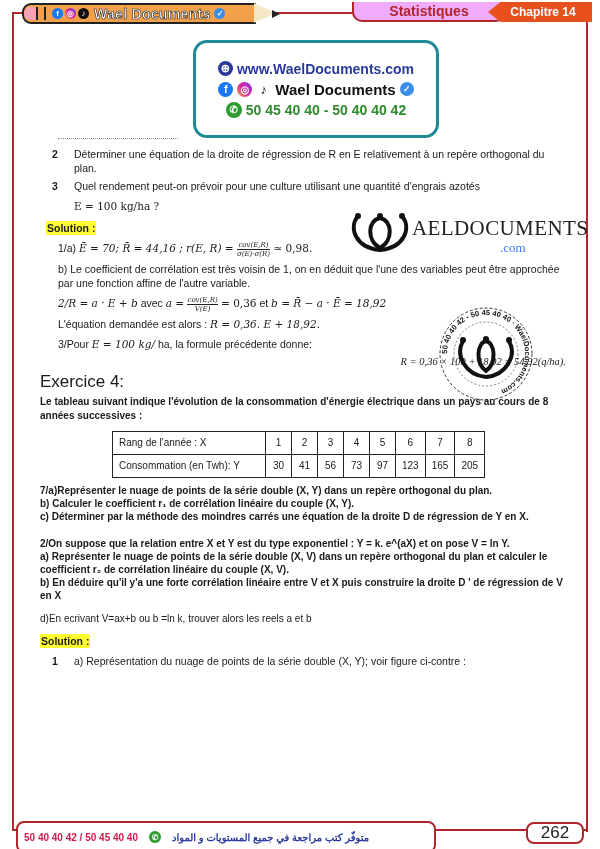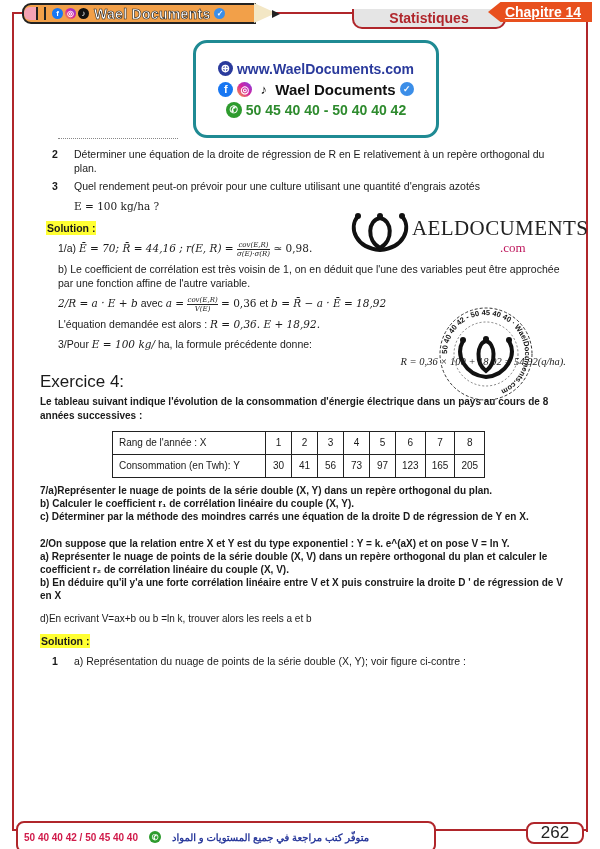--- a/index.html
+++ b/index.html
@@ -9,22 +9,22 @@
   .frame-right { position:absolute; right:12px; top:22px; width:2px; height:810px; background:#b0262b; }
   .pencil { position:absolute; left:22px; top:3px; width:230px; height:17px; background:#f2a049; border:2px solid #222; border-radius:9px 0 0 9px; display:flex; align-items:center; }
   .pencil .eraser { width:12px; height:13px; background:#f4a2b4; border-radius:6px 0 0 6px; border-right:2px solid #222; }
   .pencil .band { width:4px; height:13px; border-right:2px solid #222; margin-left:2px; }
   .pencil .tip { position:absolute; right:-22px; top:-2px; width:0; height:0; border-top:10px solid transparent; border-bottom:10px solid transparent; border-left:22px solid #f3e7c5; }
   .pencil .lead { position:absolute; right:-26px; top:5px; width:0; height:0; border-top:4px solid transparent; border-bottom:4px solid transparent; border-left:8px solid #222; }
   .pencil .social { display:flex; gap:2px; margin-left:6px; }
   .ico { width:11px; height:11px; border-radius:50%; display:inline-flex; align-items:center; justify-content:center; color:#fff; font-size:8px; font-weight:bold; }
   .pencil .brand { font-weight:bold; color:#fff; font-size:14px; margin-left:5px; -webkit-text-stroke:0.6px #222; letter-spacing:0.3px; }
   .pencil .verified { margin-left:4px; }
-  .tab-stat { position:absolute; left:352px; top:9px; width:150px; height:18px; border:2px solid #b0262b; border-top:none; border-radius:0 0 10px 10px; background:#e5e5e5; text-align:center; font-weight:bold; color:#b0262b; font-size:14px; line-height:18px; }
-  .tab-chap { position:absolute; left:488px; top:2px; width:104px; height:20px; background:#e8501e; color:#fff; font-weight:bold; font-size:14px; line-height:20px; text-align:center; clip-path:polygon(12% 0,100% 0,100% 100%,12% 100%,0 50%); padding-left:6px; box-sizing:border-box;text-decoration:underline; }
+  .tab-stat { position:absolute; left:352px; top:2px; width:150px; height:18px; border:2px solid #b0262b; border-top:none; border-radius:0 0 10px 10px; background:#f0abfc; text-align:center; font-weight:bold; color:#b0262b; font-size:14px; line-height:18px; }
+  .tab-chap { position:absolute; left:488px; top:2px; width:104px; height:20px; background:#e8501e; color:#fff; font-weight:bold; font-size:12px; line-height:20px; text-align:center; clip-path:polygon(12% 0,100% 0,100% 100%,12% 100%,0 50%); padding-left:6px; box-sizing:border-box; }
   .promo { position:absolute; left:193px; top:40px; width:240px; height:92px; border:3px solid #1f8a93; border-radius:14px; background:#fff; display:flex; flex-direction:column; align-items:center; justify-content:center; gap:4px; }
   .promo .row { display:flex; align-items:center; gap:4px; font-weight:bold; }
   .promo .site { color:#2a3a9c; font-size:14px; }
   .promo .name { color:#111; font-size:15px; }
   .promo .phone { color:#2e8b2e; font-size:14px; }
   .content { position:absolute; left:46px; top:138px; width:520px; font-family:"Liberation Sans", sans-serif; font-size:10.5px; line-height:14px; }
   .cut { height:4px; margin-left:12px; border-top:1px dotted #888; width:120px; }
   .q { display:flex; margin-top:4px; }
   .q .num { width:22px; padding-left:6px; font-weight:bold; }
   .q .txt { flex:1; }
@@ -37,21 +37,21 @@
   .frac span:first-child { border-bottom:1px solid #222; }
   .ex-title { font-size:17px; margin-top:6px; margin-left:-6px; font-weight:normal; }
   .intro { margin-top:6px; margin-left:-6px; }
   table.data { border-collapse:collapse; margin:8px 0 6px 66px; font-size:10px; }
   table.data td { border:1px solid #222; padding:4px 6px; text-align:center; min-width:13px; }
   table.data td.hdr { text-align:left; width:140px; }
   .task { margin-left:-6px; }
   .logo { position:absolute; left:350px; top:210px; width:190px; height:50px; }
   .logo .mark { position:absolute; left:0; top:0; }
   .logo .word { position:absolute; left:62px; top:6px; font-family:"Liberation Serif", serif; font-size:21px; color:#222; letter-spacing:0.4px; }
-  .logo .dot { position:absolute; left:150px; top:30px; font-family:"Liberation Serif", serif; font-size:13px; color:#be185d; }
+  .logo .dot { position:absolute; left:150px; top:30px; font-family:"Liberation Serif", serif; font-size:13px; color:#3b82f6; }
   .stamp { position:absolute; left:437px; top:305px; width:98px; height:98px; }
   .footer-line { position:absolute; left:12px; top:829px; width:574px; height:2px; background:#b0262b; }
   .footer-pill { position:absolute; left:16px; top:821px; width:420px; height:32px; border:2px solid #b0262b; border-radius:8px; background:#fff; display:flex; align-items:center; padding:0 6px; box-sizing:border-box; gap:11px; font-size:10px; font-weight:bold; white-space:nowrap; }
   .footer-pill .phones { color:#d01b4a; }
   .footer-pill .arabic { color:#2a3a9c; direction:rtl; }
   .page-num { position:absolute; left:526px; top:822px; width:54px; height:18px; border:2px solid #b0262b; border-radius:8px; background:#fff; text-align:center; font-size:17px; line-height:18px; color:#222; }
 </style>
 </head>
 <body>
 

